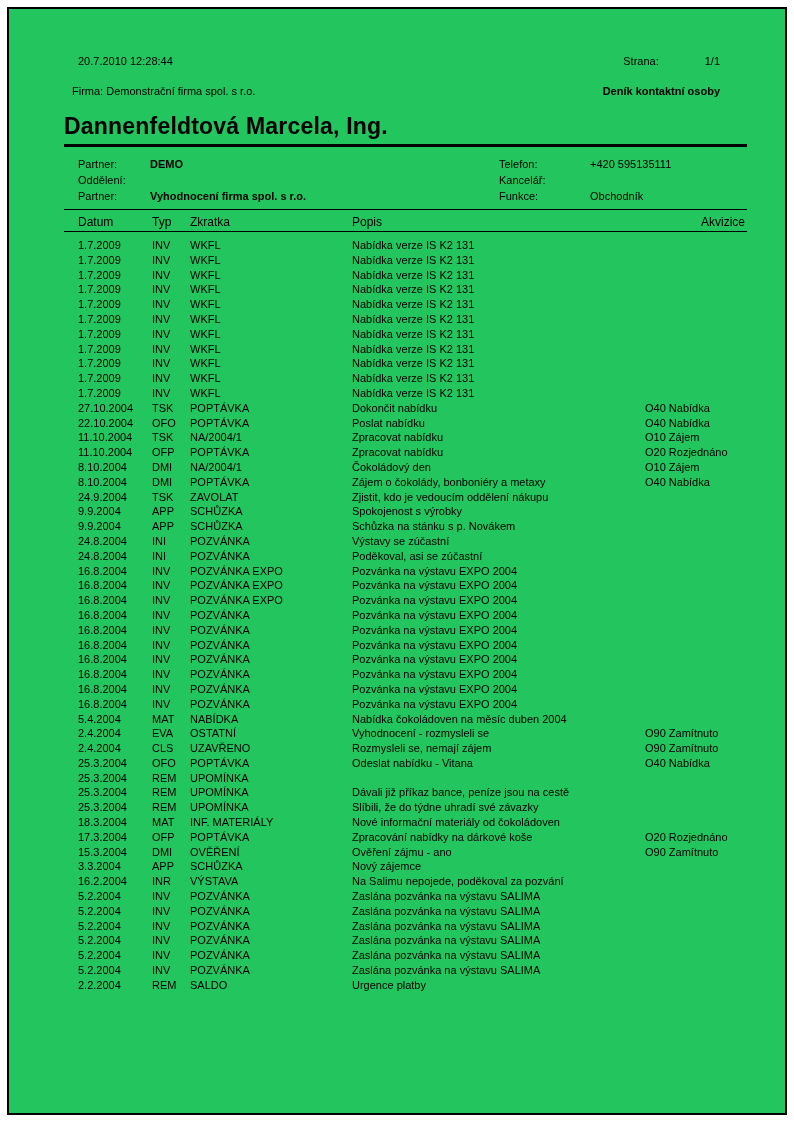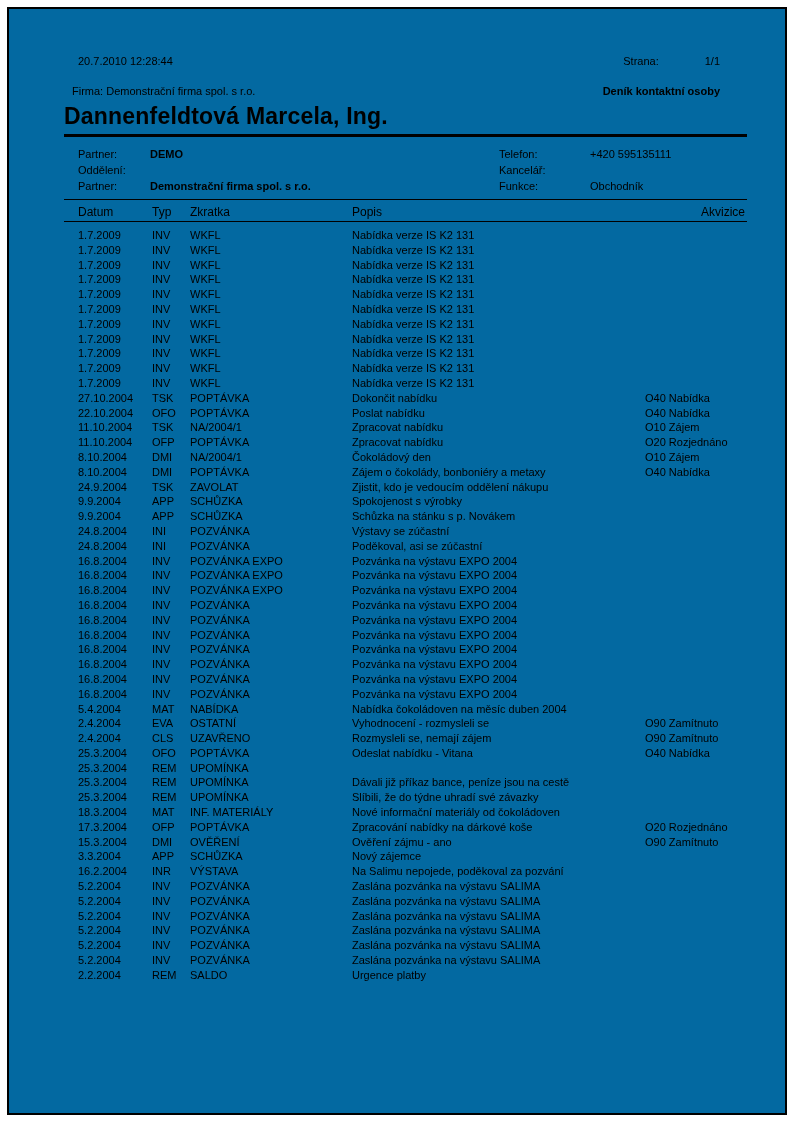--- a/index.html
+++ b/index.html
@@ -3,36 +3,36 @@
 <meta charset="utf-8">
 <style>
   html,body{margin:0;padding:0;background:#fff;}
   body{
     width:794px;height:1122px;position:relative;
     font-family:"Liberation Sans",sans-serif;color:#000;
     -webkit-font-smoothing:none;
   }
   .page{
     position:absolute;left:7px;top:7px;right:7px;bottom:7px;
-    border:2px solid #000;background:#0369a1;overflow:hidden;
+    border:2px solid #000;background:#22c55e;overflow:hidden;
   }
   .content{
     position:absolute;left:55px;right:38px;top:0;
   }
   .hdr-row{
     display:flex;justify-content:space-between;align-items:baseline;
     font-size:11px;line-height:17px;
   }
   .hdr-row.first{margin-top:31px;}
   .hdr-left{padding-left:14px;}
   .hdr-left.firma{padding-left:8px;}
   .hdr-right{padding-right:27px;display:flex;gap:46px;margin-top:13px;}
   .bold{font-weight:bold;}
   .report-title{
-    margin-top:3px;
+    margin-top:13px;
     font-size:23px;font-weight:bold;letter-spacing:0.2px;
     padding-bottom:4px;border-bottom:3px solid #000;
   }
   .info-block{
     margin-top:9px;
     display:grid;
     grid-template-columns:72px 349px 91px 1fr;
     padding-left:14px;
     font-size:11px;line-height:16px;
     row-gap:0;
@@ -82,21 +82,21 @@
       <span class="bold">DEMO</span>
       <span>Telefon:</span>
       <span>+420 595135111</span>
 
       <span>Oddělení:</span>
       <span></span>
       <span>Kancelář:</span>
       <span></span>
 
       <span>Partner:</span>
-      <span class="bold">Demonstrační firma spol. s r.o.</span>
+      <span class="bold">Vyhodnocení firma spol. s r.o.</span>
       <span>Funkce:</span>
       <span>Obchodník</span>
     </div>
 
     <div class="sep"></div>
 
     <div class="tbl-header">
       <span>Datum</span>
       <span>Typ</span>
       <span>Zkratka</span>

